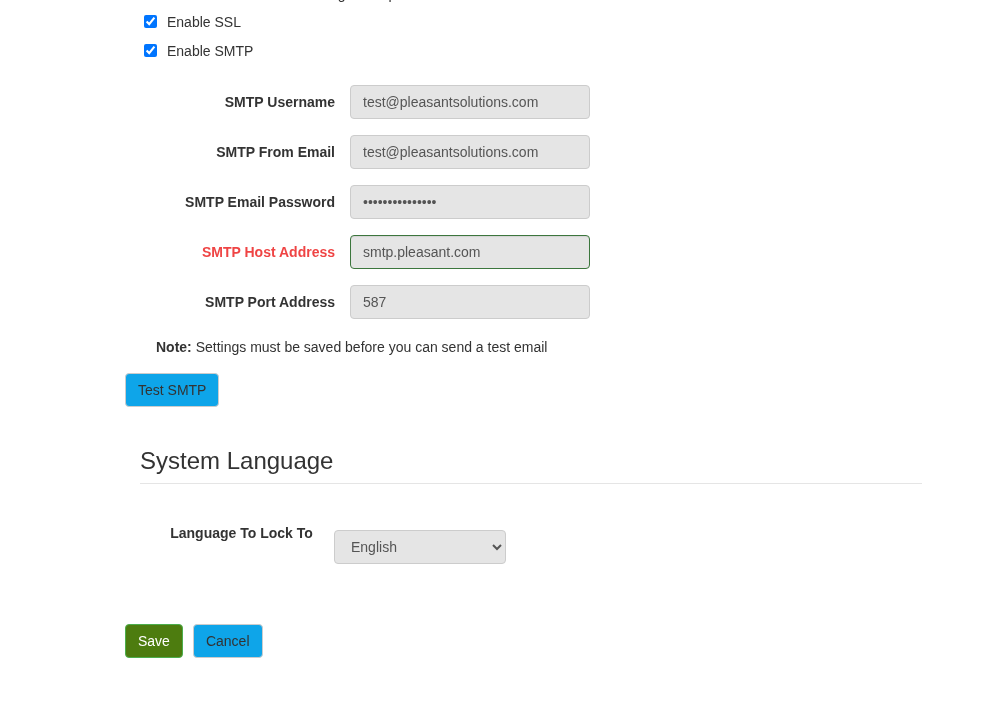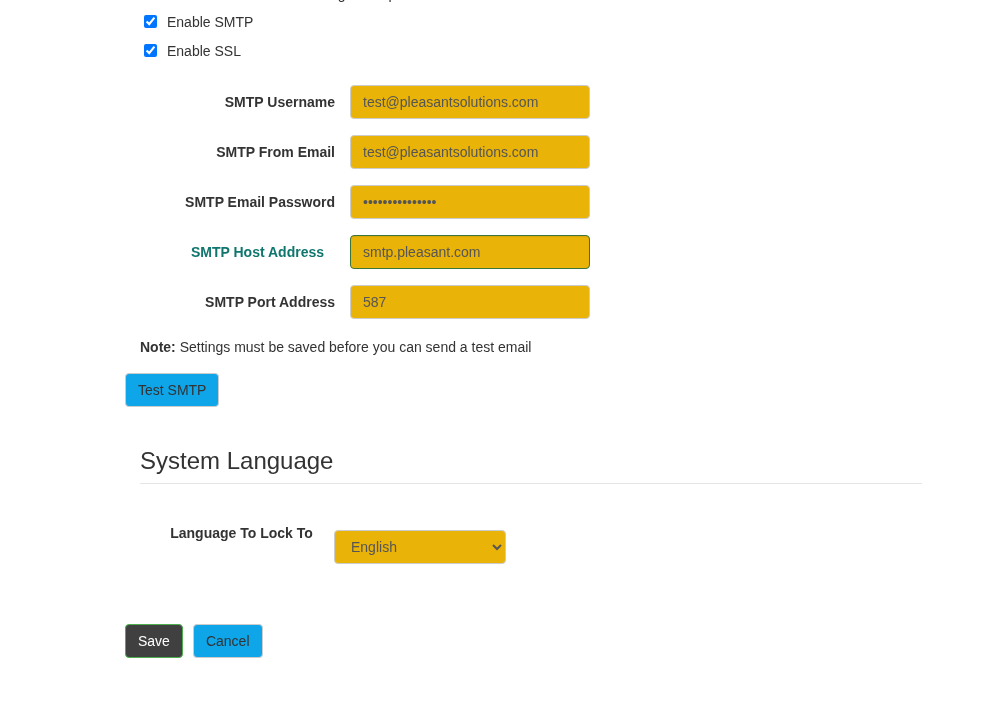--- a/index.html
+++ b/index.html
@@ -63,48 +63,47 @@
     .form-label {
       width: 170px;
       text-align: right;
       font-weight: bold;
       color: #333;
       font-size: 14px;
       padding-right: 15px;
       flex-shrink: 0;
     }
     .form-label.focused {
-      color: #0f766e;
-      text-align: center;
+      color: #ef4444;
     }
     .form-input {
       width: 240px;
     }
     .form-input input, .form-input select {
       width: 100%;
       height: 34px;
       padding: 6px 12px;
       font-size: 14px;
       line-height: 1.42857143;
       color: #555;
-      background-color: #eab308;
+      background-color: #e5e5e5;
       border: 1px solid #ccc;
       border-radius: 4px;
       font-family: inherit;
     }
     .form-input input.focused {
       border-color: #3c763d;
       box-shadow: inset 0 1px 1px rgba(0,0,0,.075);
     }
     .form-input select {
       width: 172px;
       margin-top: 28px;
     }
     .note-row {
-      margin: 20px 0 15px 0;
+      margin: 20px 0 15px 16px;
       font-size: 14px;
     }
     .note-row b {
       font-weight: bold;
     }
     .btn {
       display: inline-block;
       padding: 6px 12px;
       margin-bottom: 0;
       font-size: 14px;
@@ -119,21 +118,21 @@
       background: #fff;
       font-family: inherit;
     }
     .btn-default {
       color: #333;
       background-color: #0ea5e9;
       border-color: #ccc;
     }
     .btn-success {
       color: #fff;
-      background-color: #404040;
+      background-color: #4d7c0f;
       border-color: #4cae4c;
     }
     .btn-row {
       margin-top: 60px;
       display: flex;
       gap: 10px;
     }
     .test-btn-row {
       margin-top: 18px;
       margin-left: -15px;
@@ -161,25 +160,25 @@
 </head>
 <body>
 
 <div class="container">
   <div class="inner">
     <div class="truncated-text">Recommended max height: 100px</div>
 
 
     <div class="checkbox-row">
       <input type="checkbox" checked="" style="">
-      <label>Enable SMTP</label>
+      <label>Enable SSL</label>
     </div>
     <div class="checkbox-row">
       <input type="checkbox" checked="" style="">
-      <label>Enable SSL</label>
+      <label>Enable SMTP</label>
     </div>
 
     <div class="form-horizontal form-horizontal-offset">
       <div class="form-row">
         <div class="form-label">SMTP Username</div>
         <div class="form-input">
           <input type="text" value="test@pleasantsolutions.com" style="">
         </div>
       </div>
 

